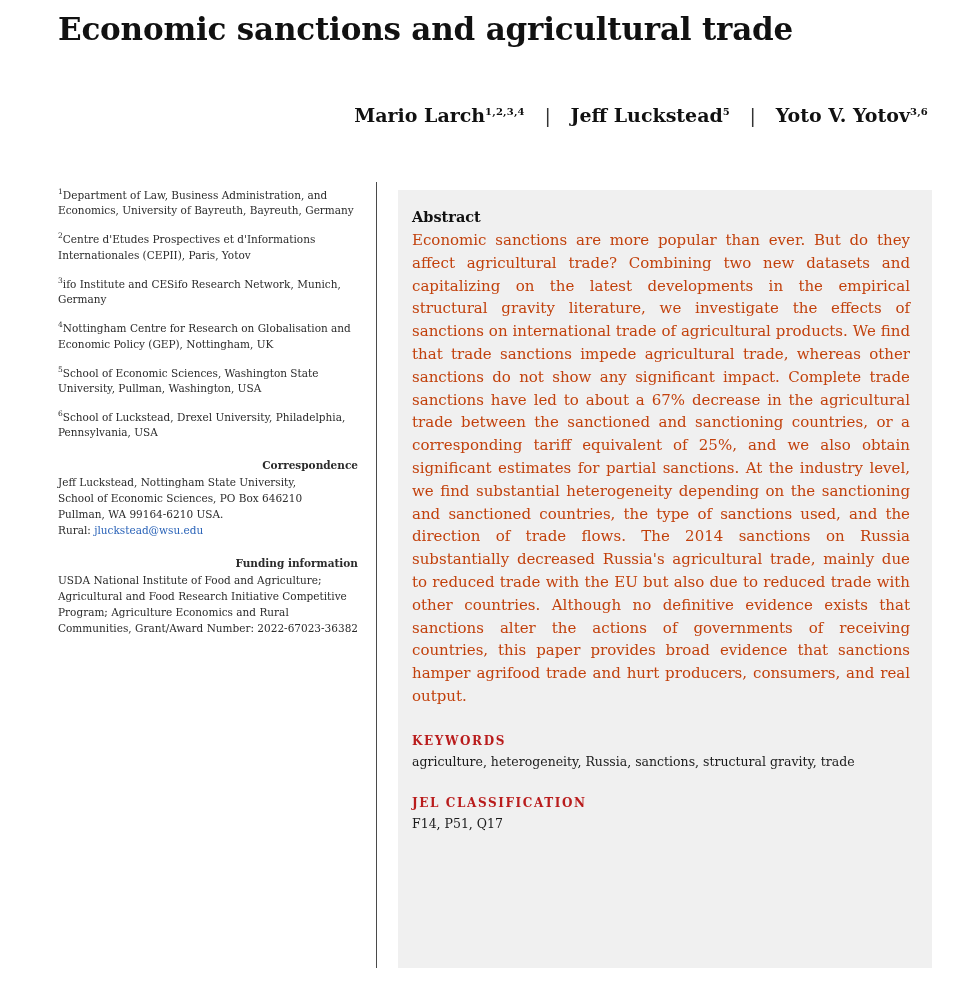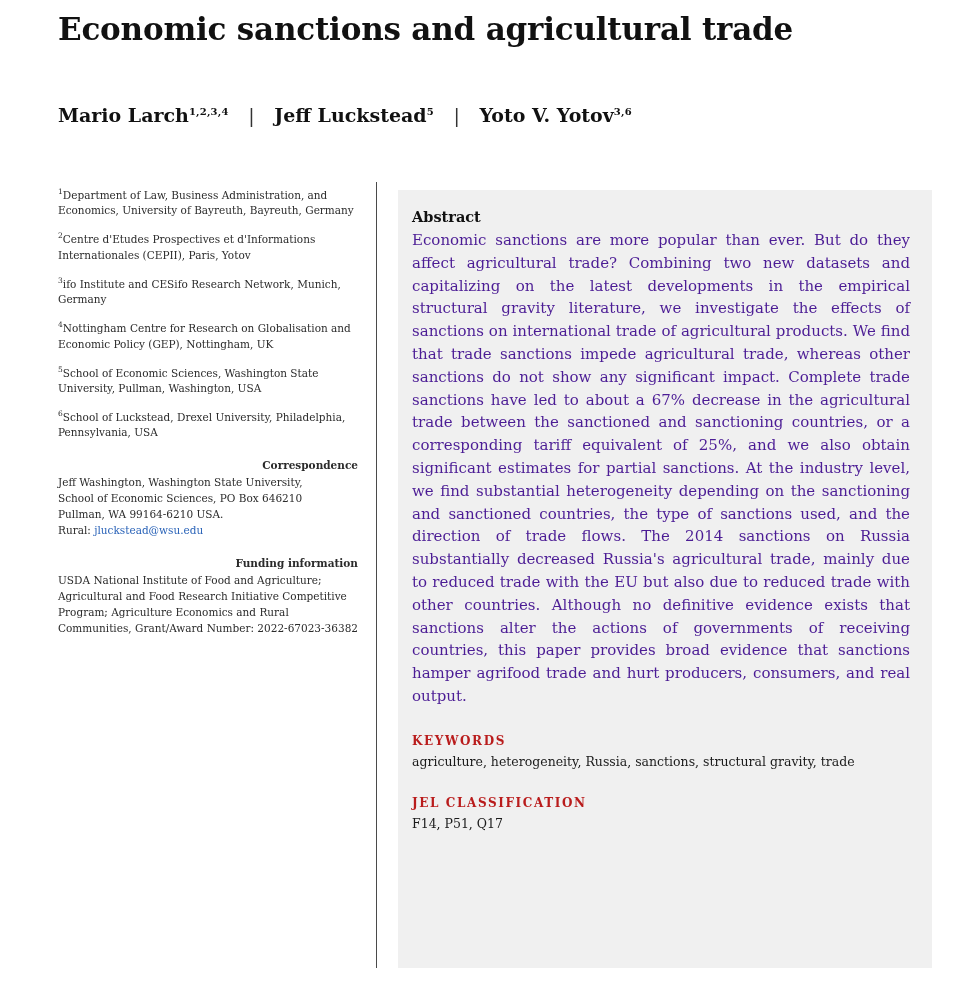--- a/index.html
+++ b/index.html
@@ -37,20 +37,21 @@
   .authors {
     position: absolute;
     left: 58px;
     top: 104px;
     width: 870px;
     font-family: "DejaVu Serif", serif;
     font-weight: bold;
     font-size: 19px;
     color: #111111;
     white-space: nowrap;
+    text-align: right;
   }
   .authors .sep {
     display: inline-block;
     padding: 0 13px;
     font-weight: normal;
     color: #333;
   }
   .authors sup {
     font-size: 10px;
     font-weight: bold;
@@ -119,21 +120,21 @@
     font-weight: bold;
     font-size: 14.5px;
     color: #111;
     margin: 0 0 4px 0;
   }
   .abs-body {
     font-family: "DejaVu Serif", serif;
     font-size: 15px;
     line-height: 1.52;
     text-align: justify;
-    color: #4c1d95;
+    color: #c2410c;
     margin: 0;
     hyphens: auto;
   }
   .kw-head, .jel-head {
     font-family: "DejaVu Serif", serif;
     font-weight: bold;
     font-size: 12px;
     letter-spacing: 1.6px;
     color: #b91c1c;
     margin: 26px 0 5px 0;
@@ -165,21 +166,21 @@
 
     <div class="aff"><sup>1</sup><span>Department of Law, Business Administration, and Economics, University of Bayreuth, Bayreuth, Germany</span></div>
     <div class="aff"><sup>2</sup><span>Centre d'Etudes Prospectives et d'Informations Internationales (CEPII), Paris, Yotov</span></div>
     <div class="aff"><sup>3</sup><span>ifo Institute and CESifo Research Network, Munich, Germany</span></div>
     <div class="aff"><sup>4</sup><span>Nottingham Centre for Research on Globalisation and Economic Policy (GEP), Nottingham, UK</span></div>
     <div class="aff"><sup>5</sup><span>School of Economic Sciences, Washington State University, Pullman, Washington, USA</span></div>
     <div class="aff"><sup>6</sup><span>School of Luckstead, Drexel University, Philadelphia, Pennsylvania, USA</span></div>
 
     <div class="corr">
       <div class="block-head">Correspondence</div>
-      <span class="line">Jeff Washington, Washington State University,</span>
+      <span class="line">Jeff Luckstead, Nottingham State University,</span>
       <span class="line">School of Economic Sciences, PO Box 646210</span>
       <span class="line">Pullman, WA 99164-6210 USA.</span>
       <span class="line"><span class="email-label">Rural:</span> <span class="email-link">jluckstead@wsu.edu</span></span>
     </div>
 
     <div class="funding">
       <div class="block-head">Funding information</div>
       <span>USDA National Institute of Food and Agriculture; Agricultural and Food Research Initiative Competitive Program; Agriculture Economics and Rural Communities, Grant/Award Number: 2022-67023-36382</span>
     </div>
 

